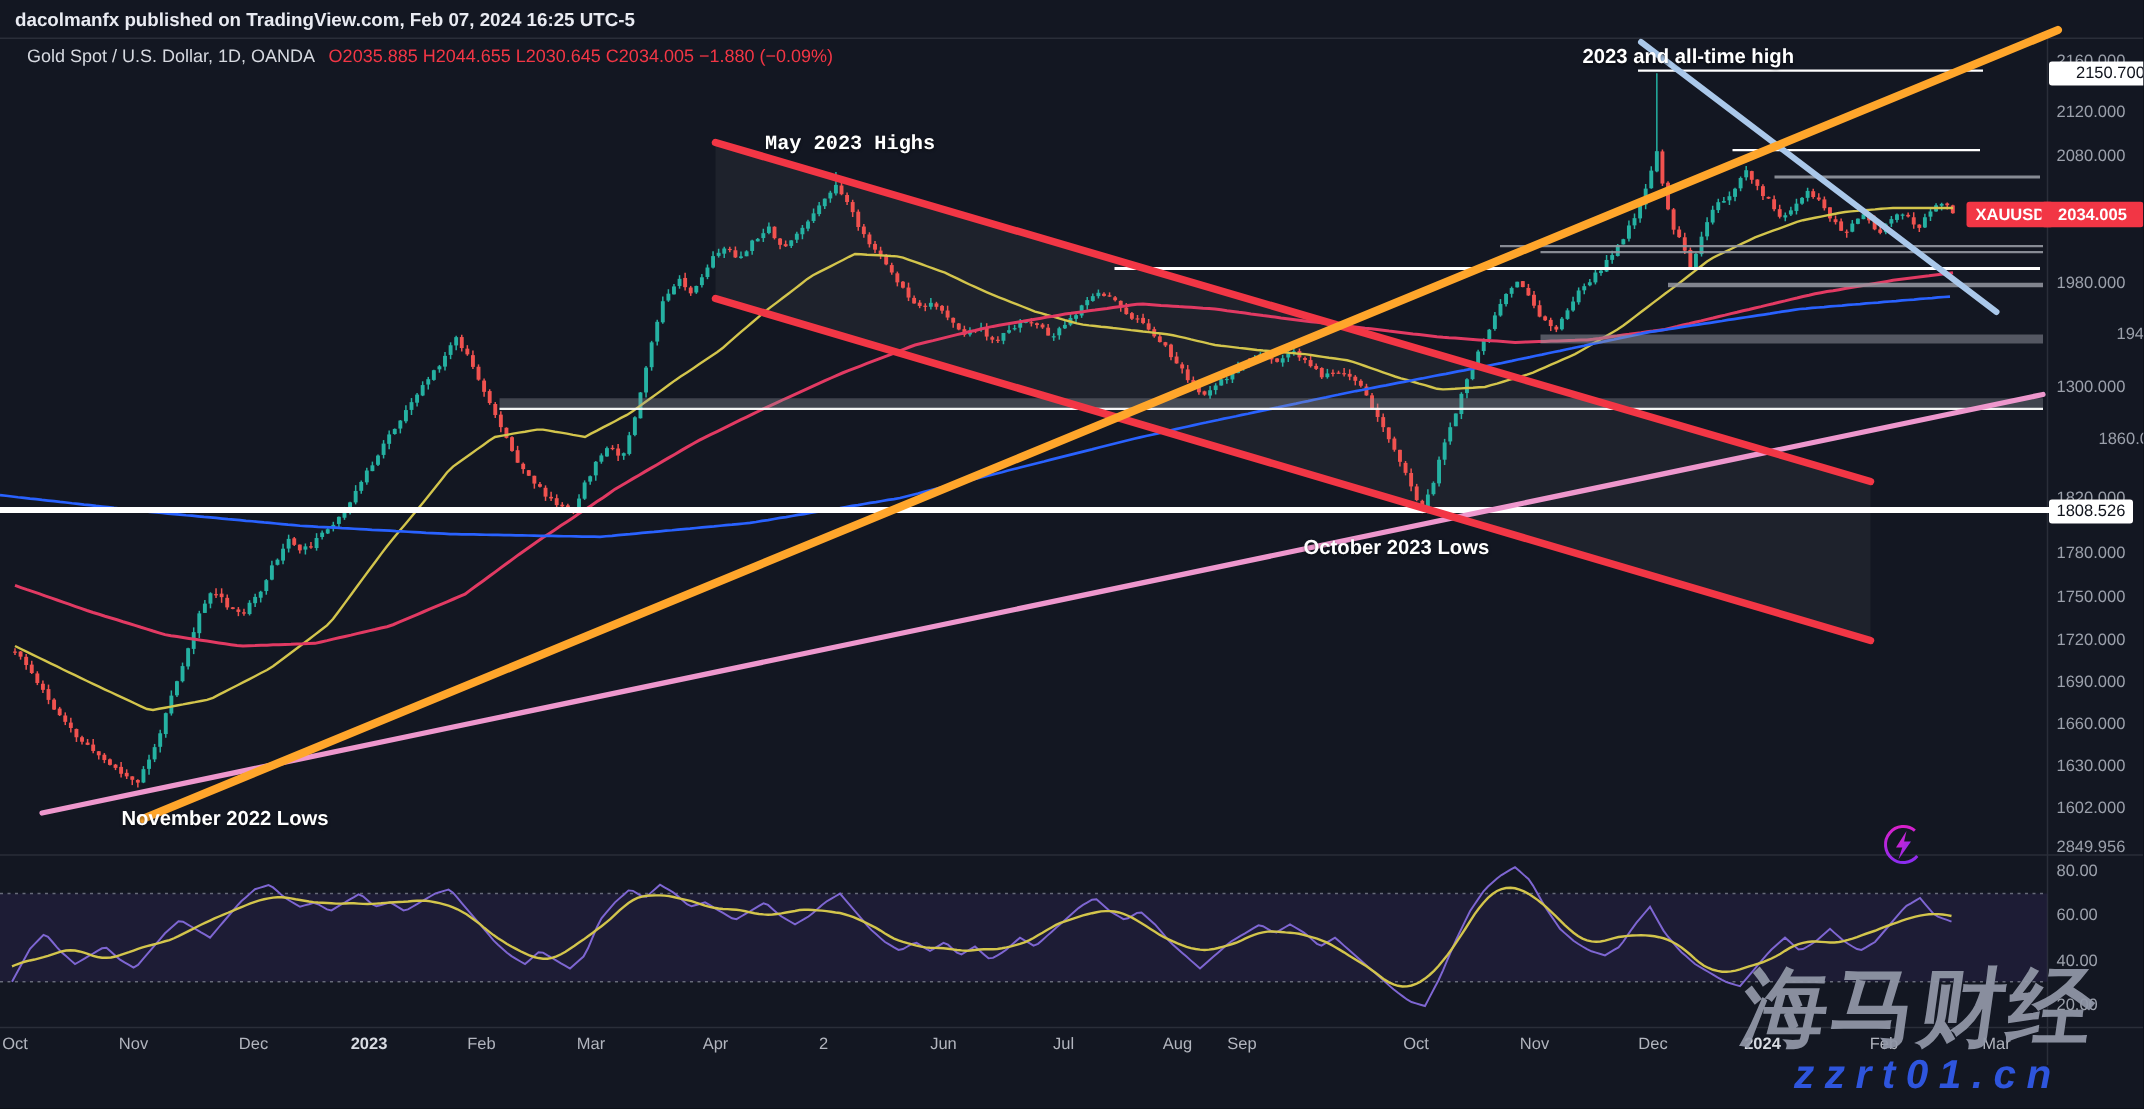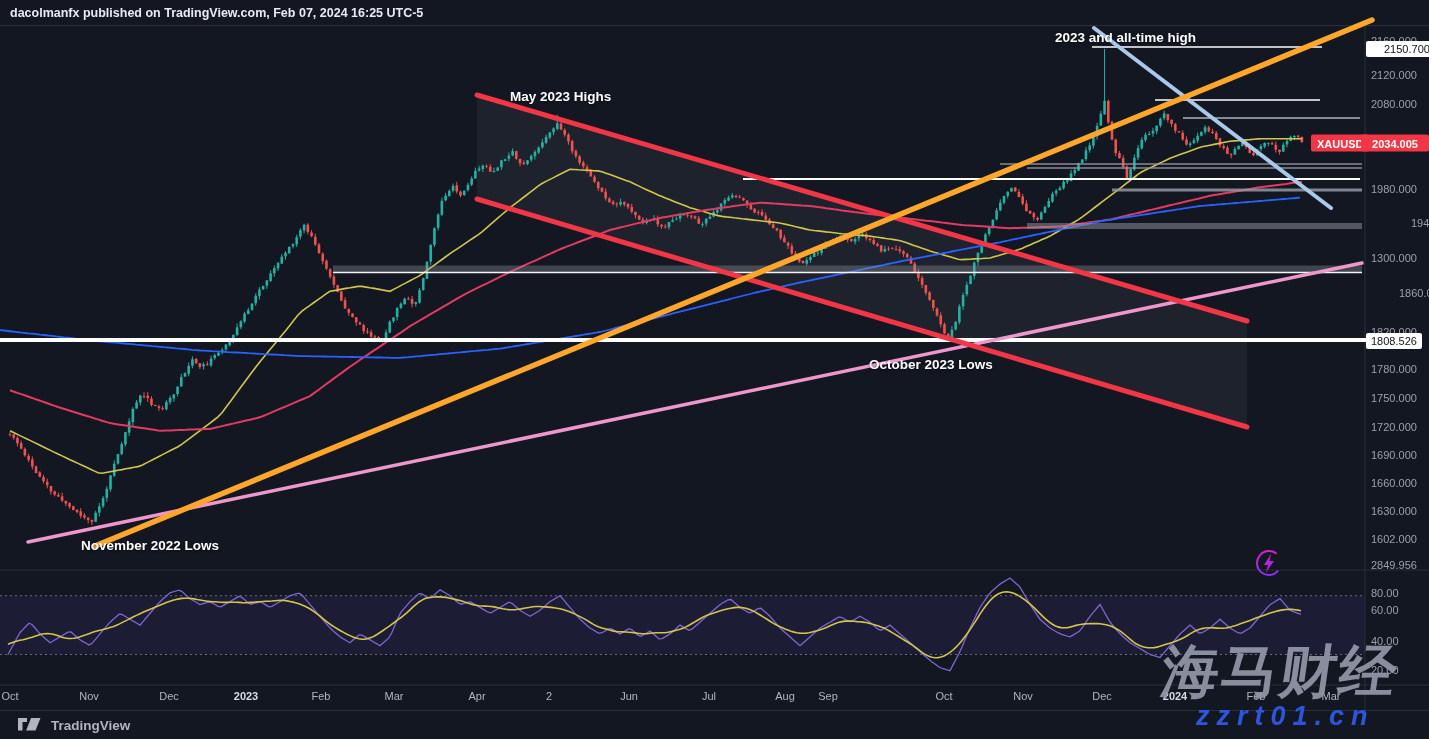--- a/index.html
+++ b/index.html
@@ -51,21 +51,21 @@
       <div class="ptick" style="top: 293px; margin-left: 28px;">1860.000</div>
       <div class="ptick" style="top: 332px;">1820.000</div>
       <div class="ptick" style="top: 369px;">1780.000</div>
       <div class="ptick" style="top: 398px;">1750.000</div>
       <div class="ptick" style="top: 427px;">1720.000</div>
       <div class="ptick" style="top: 455px;">1690.000</div>
       <div class="ptick" style="top: 483px;">1660.000</div>
       <div class="ptick" style="top: 511px;">1630.000</div>
       <div class="ptick" style="top: 539px;">1602.000</div>
       <div class="ptick" style="top: 565px;">2849.956</div>
-      <div class="ptick" style="top: 593px;">80.00</div>
+      <div class="ptick" style="top: 581px;">80.00</div>
       <div class="ptick" style="top: 610px;">60.00</div>
       <div class="ptick" style="top: 641px;">40.00</div>
       <div class="ptick" style="top: 670px;">20.00</div>
       <div class="ttick" style="left: 10px;">Oct</div>
       <div class="ttick" style="left: 89px;">Nov</div>
       <div class="ttick" style="left: 169px;">Dec</div>
       <div class="ttick year" style="left: 246px;">2023</div>
       <div class="ttick" style="left: 321px;">Feb</div>
       <div class="ttick" style="left: 394px;">Mar</div>
       <div class="ttick" style="left: 477px;">Apr</div>
@@ -815,49 +815,45 @@
       <line x1="95" y1="546" x2="1372" y2="20" stroke="#ffa62b" stroke-width="5.5" stroke-linecap="round"></line>
       <g clip-path="url(#rsic)">
         <rect x="0" y="595.7" width="1365" height="58.799999999999955" fill="rgba(103,58,183,0.13)"></rect>
         <line x1="0" y1="595.7" x2="1365" y2="595.7" stroke="rgba(170,174,186,0.55)" stroke-width="1" stroke-dasharray="2,3"></line>
         <line x1="0" y1="654.5" x2="1365" y2="654.5" stroke="rgba(170,174,186,0.55)" stroke-width="1" stroke-dasharray="2,3"></line>
         <path d="M8 654.5 L11 649.0 L14 643.5 L17 638.0 L20 632.5 L23 629.4 L26 626.3 L29 623.2 L32 624.5 L35 628.0 L38 631.6 L41 634.8 L44 637.4 L47 640.1 L50 642.7 L53 641.0 L56 639.2 L59 637.4 L62 635.7 L65 633.9 L68 632.2 L71 631.9 L74 634.5 L77 637.2 L80 639.8 L83 641.6 L86 643.3 L89 645.1 L92 643.3 L95 639.8 L98 636.3 L101 632.7 L104 629.2 L107 625.7 L110 622.2 L113 619.5 L116 616.9 L119 614.2 L122 614.5 L125 616.3 L128 618.0 L131 619.8 L134 621.6 L137 623.3 L140 625.1 L143 621.6 L146 618.0 L149 614.5 L152 611.0 L155 607.5 L158 603.9 L161 600.7 L164 598.1 L167 595.4 L170 592.8 L173 591.9 L176 591.0 L179 590.1 L182 591.6 L185 594.2 L188 596.9 L191 599.2 L194 601.0 L197 602.8 L200 604.5 L203 603.6 L206 602.8 L209 601.9 L212 602.8 L215 604.5 L218 606.3 L221 606.9 L224 605.1 L227 603.3 L230 601.6 L233 599.8 L236 598.1 L239 596.3 L242 597.5 L245 600.1 L248 602.8 L251 604.2 L254 603.3 L257 602.5 L260 601.6 L263 603.3 L266 605.1 L269 606.9 L272 606.3 L275 604.5 L278 602.8 L281 601.0 L284 599.2 L287 597.5 L290 595.7 L293 594.8 L296 593.9 L299 593.1 L302 595.1 L305 598.6 L308 602.2 L311 605.7 L314 609.2 L317 612.8 L320 616.3 L323 619.8 L326 623.3 L329 626.9 L332 629.8 L335 632.5 L338 635.1 L341 637.4 L344 639.2 L347 641.0 L350 642.7 L353 640.1 L356 637.4 L359 634.8 L362 635.1 L365 636.9 L368 638.6 L371 640.4 L374 642.2 L377 643.9 L380 645.7 L383 643.0 L386 640.4 L389 637.7 L392 632.2 L395 625.1 L398 618.0 L401 612.2 L404 608.6 L407 605.1 L410 601.6 L413 598.9 L416 596.3 L419 593.6 L422 593.9 L425 595.7 L428 597.5 L431 597.8 L434 595.1 L437 592.5 L440 589.8 L443 591.6 L446 593.3 L449 595.1 L452 597.5 L455 600.1 L458 602.8 L461 604.2 L464 603.3 L467 602.5 L470 601.6 L473 603.3 L476 605.1 L479 606.9 L482 608.6 L485 610.4 L488 612.2 L491 612.8 L494 611.0 L497 609.2 L500 607.5 L503 605.7 L506 603.9 L509 602.2 L512 603.3 L515 606.0 L518 608.6 L521 611.0 L524 612.8 L527 614.5 L530 616.3 L533 614.5 L536 612.8 L539 611.0 L542 608.6 L545 606.0 L548 603.3 L551 601.0 L554 599.2 L557 597.5 L560 595.7 L563 599.2 L566 602.8 L569 606.3 L572 609.8 L575 613.3 L578 616.9 L581 620.1 L584 622.7 L587 625.4 L590 628.0 L593 629.8 L596 631.6 L599 633.3 L602 632.7 L605 631.0 L608 629.2 L611 628.6 L614 630.4 L617 632.2 L620 633.9 L623 632.2 L626 630.4 L629 628.6 L632 629.8 L635 632.5 L638 635.1 L641 636.3 L644 634.5 L647 632.7 L650 631.0 L653 633.6 L656 636.3 L659 638.9 L662 638.6 L665 636.9 L668 635.1 L671 633.0 L674 630.4 L677 627.7 L680 625.1 L683 626.9 L686 628.6 L689 630.4 L692 629.2 L695 626.6 L698 623.9 L701 621.3 L704 618.6 L707 616.0 L710 613.3 L713 610.7 L716 608.0 L719 605.4 L722 603.3 L725 601.6 L728 599.8 L731 599.5 L734 602.2 L737 604.8 L740 607.5 L743 609.2 L746 611.0 L749 612.8 L752 612.2 L755 610.4 L758 608.6 L761 608.3 L764 611.0 L767 613.6 L770 616.3 L773 619.8 L776 623.3 L779 626.9 L782 629.8 L785 632.5 L788 635.1 L791 637.7 L794 640.4 L797 643.0 L800 645.7 L803 643.0 L806 640.4 L809 637.7 L812 635.1 L815 632.5 L818 629.8 L821 627.5 L824 625.7 L827 623.9 L830 622.2 L833 620.4 L836 618.6 L839 616.9 L842 617.5 L845 619.2 L848 621.0 L851 621.6 L854 619.8 L857 618.0 L860 616.3 L863 618.0 L866 619.8 L869 621.6 L872 623.9 L875 626.6 L878 629.2 L881 630.4 L884 628.6 L887 626.9 L890 625.1 L893 627.7 L896 630.4 L899 633.0 L902 635.7 L905 638.3 L908 641.0 L911 643.6 L914 646.3 L917 648.9 L920 651.6 L923 654.2 L926 656.9 L929 659.5 L932 661.9 L935 664.1 L938 666.3 L941 668.0 L944 668.9 L947 669.8 L950 670.7 L953 664.9 L956 659.2 L959 653.5 L962 646.9 L965 639.8 L968 632.7 L971 626.0 L974 619.8 L977 613.6 L980 607.5 L983 603.0 L986 598.6 L989 594.2 L992 591.0 L995 588.4 L998 585.7 L1001 583.4 L1004 581.6 L1007 579.8 L1010 578.1 L1013 580.7 L1016 583.4 L1019 586.0 L1022 590.4 L1025 595.7 L1028 601.0 L1031 606.0 L1034 610.4 L1037 614.8 L1040 619.2 L1043 621.9 L1046 624.5 L1049 627.2 L1052 629.2 L1055 631.0 L1058 632.7 L1061 634.2 L1064 635.1 L1067 636.0 L1070 636.9 L1073 635.1 L1076 633.3 L1079 631.6 L1082 628.0 L1085 623.6 L1088 619.2 L1091 615.1 L1094 611.6 L1097 608.0 L1100 604.5 L1103 609.8 L1106 615.1 L1109 620.4 L1112 624.5 L1115 628.0 L1118 631.6 L1121 634.8 L1124 637.4 L1127 640.1 L1130 642.7 L1133 644.5 L1136 646.3 L1139 648.0 L1142 649.8 L1145 651.6 L1148 653.3 L1151 654.8 L1154 655.7 L1157 656.6 L1160 657.4 L1163 653.9 L1166 650.4 L1169 646.9 L1172 643.3 L1175 639.8 L1178 636.3 L1181 633.0 L1184 630.4 L1187 627.7 L1190 625.1 L1193 627.7 L1196 630.4 L1199 633.0 L1202 632.7 L1205 631.0 L1208 629.2 L1211 627.2 L1214 624.5 L1217 621.9 L1220 619.2 L1223 621.9 L1226 624.5 L1229 627.2 L1232 629.2 L1235 631.0 L1238 632.7 L1241 633.3 L1244 631.6 L1247 629.8 L1250 628.0 L1253 624.5 L1256 621.0 L1259 617.5 L1262 613.9 L1265 610.4 L1268 606.9 L1271 603.9 L1274 602.2 L1277 600.4 L1280 598.6 L1283 602.2 L1286 605.7 L1289 609.2 L1292 611.1 L1295 612.2 L1298 613.3 L1301 614.4 " fill="none" stroke="#7e66d2" stroke-width="1.3"></path>
         <path d="M8 644.2 L11 643.0 L14 641.9 L17 641.0 L20 640.3 L23 639.7 L26 638.9 L29 638.1 L32 637.2 L35 636.2 L38 635.2 L41 634.3 L44 633.7 L47 633.5 L50 633.7 L53 634.3 L56 635.1 L59 636.1 L62 637.2 L65 638.0 L68 638.5 L71 638.5 L74 638.3 L77 637.7 L80 636.8 L83 635.8 L86 634.8 L89 633.7 L92 632.6 L95 631.6 L98 630.7 L101 630.0 L104 629.2 L107 628.4 L110 627.5 L113 626.7 L116 625.5 L119 624.1 L122 622.6 L125 621.1 L128 619.6 L131 618.0 L134 616.5 L137 615.1 L140 613.7 L143 612.3 L146 611.0 L149 609.7 L152 608.5 L155 607.2 L158 605.9 L161 604.7 L164 603.5 L167 602.3 L170 601.2 L173 600.3 L176 599.5 L179 598.9 L182 598.4 L185 598.2 L188 598.2 L191 598.5 L194 598.9 L197 599.5 L200 600.0 L203 600.5 L206 601.0 L209 601.4 L212 601.7 L215 601.8 L218 602.0 L221 602.2 L224 602.4 L227 602.4 L230 602.3 L233 602.2 L236 602.2 L239 602.4 L242 602.6 L245 602.7 L248 602.6 L251 602.4 L254 602.2 L257 601.9 L260 601.7 L263 601.5 L266 601.3 L269 601.2 L272 601.0 L275 600.7 L278 600.5 L281 600.4 L284 600.5 L287 600.9 L290 601.5 L293 602.1 L296 602.9 L299 603.8 L302 604.9 L305 606.2 L308 607.8 L311 609.5 L314 611.6 L317 613.8 L320 616.1 L323 618.7 L326 621.1 L329 623.4 L332 625.5 L335 627.4 L338 629.3 L341 631.0 L344 632.6 L347 634.2 L350 635.6 L353 637.0 L356 638.0 L359 638.7 L362 639.2 L365 639.2 L368 638.6 L371 637.6 L374 636.2 L377 634.5 L380 632.5 L383 630.5 L386 628.4 L389 626.4 L392 624.2 L395 622.0 L398 619.7 L401 617.5 L404 615.1 L407 612.6 L410 609.8 L413 606.9 L416 604.4 L419 602.0 L422 600.1 L425 598.6 L428 597.7 L431 597.2 L434 597.0 L437 596.9 L440 596.9 L443 597.1 L446 597.4 L449 598.0 L452 598.7 L455 599.4 L458 600.1 L461 600.8 L464 601.8 L467 602.7 L470 603.8 L473 604.6 L476 605.2 L479 605.7 L482 606.0 L485 606.1 L488 606.3 L491 606.5 L494 606.9 L497 607.5 L500 608.2 L503 608.8 L506 609.3 L509 609.6 L512 609.8 L515 609.7 L518 609.3 L521 608.9 L524 608.3 L527 607.8 L530 607.3 L533 606.7 L536 606.5 L539 606.5 L542 606.7 L545 606.9 L548 607.1 L551 607.4 L554 607.8 L557 608.3 L560 608.7 L563 609.5 L566 610.4 L569 611.4 L572 612.7 L575 614.1 L578 615.6 L581 617.1 L584 618.6 L587 620.4 L590 622.3 L593 624.1 L596 625.7 L599 626.9 L602 627.9 L605 628.8 L608 629.6 L611 630.4 L614 631.1 L617 631.6 L620 631.8 L623 631.9 L626 632.0 L629 632.2 L632 632.5 L635 632.9 L638 633.3 L641 633.6 L644 633.8 L647 633.7 L650 633.3 L653 633.0 L656 632.8 L659 632.8 L662 632.8 L665 632.7 L668 632.2 L671 631.6 L674 630.9 L677 630.1 L680 629.3 L683 628.3 L686 626.9 L689 625.3 L692 623.5 L695 621.8 L698 620.0 L701 618.3 L704 616.6 L707 615.3 L710 614.2 L713 613.2 L716 612.2 L719 611.2 L722 610.3 L725 609.5 L728 608.8 L731 608.2 L734 607.6 L737 607.4 L740 607.4 L743 607.7 L746 608.3 L749 609.2 L752 610.5 L755 611.9 L758 613.7 L761 615.5 L764 617.4 L767 619.3 L770 621.2 L773 623.1 L776 624.8 L779 626.2 L782 627.6 L785 628.9 L788 630.1 L791 631.2 L794 632.1 L797 632.7 L800 633.1 L803 633.3 L806 633.1 L809 632.7 L812 632.0 L815 631.2 L818 630.4 L821 629.5 L824 628.5 L827 627.3 L830 625.8 L833 624.4 L836 623.2 L839 622.3 L842 621.6 L845 621.1 L848 621.0 L851 621.1 L854 621.3 L857 621.6 L860 621.8 L863 622.1 L866 622.5 L869 623.2 L872 624.1 L875 624.9 L878 625.8 L881 626.9 L884 628.1 L887 629.6 L890 631.3 L893 633.1 L896 634.9 L899 636.8 L902 638.6 L905 640.5 L908 642.3 L911 644.2 L914 646.3 L917 648.5 L920 650.8 L923 653.1 L926 654.9 L929 656.3 L932 657.2 L935 657.7 L938 657.6 L941 657.0 L944 656.0 L947 654.4 L950 652.4 L953 650.0 L956 647.2 L959 644.0 L962 640.4 L965 636.6 L968 632.5 L971 628.1 L974 623.6 L977 619.0 L980 614.2 L983 609.6 L986 605.5 L989 601.8 L992 598.6 L995 596.0 L998 594.0 L1001 592.7 L1004 592.0 L1007 591.8 L1010 592.2 L1013 593.1 L1016 594.3 L1019 595.9 L1022 597.8 L1025 599.9 L1028 602.3 L1031 604.9 L1034 607.7 L1037 610.6 L1040 613.6 L1043 616.6 L1046 619.3 L1049 621.8 L1052 624.0 L1055 625.7 L1058 626.9 L1061 627.6 L1064 627.8 L1067 627.7 L1070 627.1 L1073 626.2 L1076 625.4 L1079 624.7 L1082 624.3 L1085 623.9 L1088 623.7 L1091 623.6 L1094 623.5 L1097 623.6 L1100 623.8 L1103 624.2 L1106 624.8 L1109 625.5 L1112 626.6 L1115 628.0 L1118 629.7 L1121 631.7 L1124 634.0 L1127 636.5 L1130 639.2 L1133 641.7 L1136 643.8 L1139 645.3 L1142 646.5 L1145 647.3 L1148 647.8 L1151 647.8 L1154 647.6 L1157 647.1 L1160 646.3 L1163 645.3 L1166 644.3 L1169 643.4 L1172 642.5 L1175 641.5 L1178 640.3 L1181 639.0 L1184 637.5 L1187 635.8 L1190 633.9 L1193 632.1 L1196 630.6 L1199 629.4 L1202 628.6 L1205 628.0 L1208 627.7 L1211 627.7 L1214 627.9 L1217 628.1 L1220 628.3 L1223 628.3 L1226 628.0 L1229 627.4 L1232 626.6 L1235 625.7 L1238 624.7 L1241 623.6 L1244 622.5 L1247 621.5 L1250 620.5 L1253 619.3 L1256 618.1 L1259 617.0 L1262 615.9 L1265 614.9 L1268 613.8 L1271 612.8 L1274 611.9 L1277 611.1 L1280 610.4 L1283 609.9 L1286 609.5 L1289 609.4 L1292 609.4 L1295 609.7 L1298 610.1 L1301 610.7 " fill="none" stroke="#d3c54c" stroke-width="1.6"></path>
       </g>
     </svg>
 
+  <div class="legend">
+    <span class="t">Gold Spot / U.S. Dollar, 1D, OANDA</span>
+    <span class="v" id="ohlc">O2035.885  H2044.655  L2030.645  C2034.005  −1.880 (−0.09%)</span>
+  </div>
 
   <div id="over">
       <div class="wlabel" style="top: 49px; padding-left: 18px;">2150.700</div>
       <div class="wlabel" style="top: 341px;">1808.526</div>
       <div class="rlabel" style="left: 1311px; top: 143px;">XAUUSD</div>
       <div class="rlabel" style="left: 1361px; top: 143px; width: 56px;">2034.005</div>
       <div class="ann" style="left: 1055px; top: 30px;">2023 and all-time high</div>
-      <div class="ann" style="left: 510px; top: 89px;">May 2023 Highs</div>
+      <div class="ann" style="left: 510px; top: 89px; font-family: Liberation Mono, monospace;">May 2023 Highs</div>
       <div class="ann" style="left: 869px; top: 357px;">October 2023 Lows</div>
       <div class="ann" style="left: 81px; top: 538px;">November 2022 Lows</div>
     </div>
 
   <div class="wm-cn">海马财经</div>
   <div class="wm-url">zzrt01.cn</div>
 
   <div class="boost">
     <svg width="30" height="30" viewBox="0 0 30 30">
       <defs>
         <linearGradient id="bg1" x1="0" y1="0" x2="1" y2="1">
           <stop offset="0" stop-color="#e91ec4"></stop>
             <stop offset="1" stop-color="#7b2ff7"></stop>
         </linearGradient>
       </defs>
       <circle cx="15" cy="15" r="12" fill="none" stroke="url(#bg1)" stroke-width="2" stroke-dasharray="56 20" transform="rotate(40 15 15)"></circle>
       <path d="M17 6 L10 17 h4.2 l-2.6 8 L20 13 h-4.6 z" fill="url(#bg1)"></path>
     </svg>
   </div>
 
-  <div class="footer">
-    <span class="logo">
-      <svg width="25" height="15" viewBox="0 0 25 15">
-        <path d="M0 0 h10 v4.5 h-5 V14 H0 z M9 14 l5.5-14 H25 l-5.5 14 z" fill="#b2b5be" transform="scale(0.9)"></path>
-      </svg>
-    </span>
-    <span class="brand">TradingView</span>
-  </div>
 </div>
 
 </body></html>

